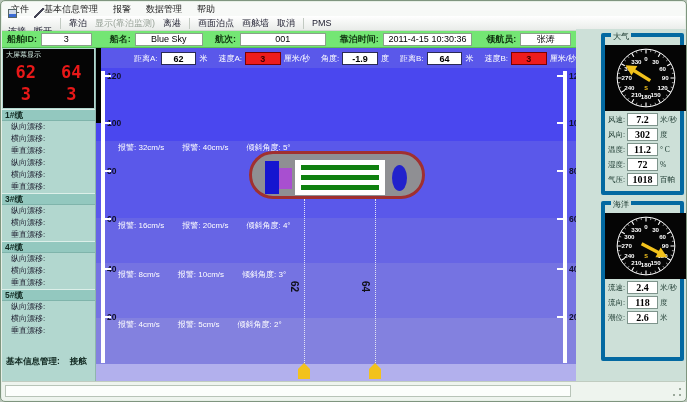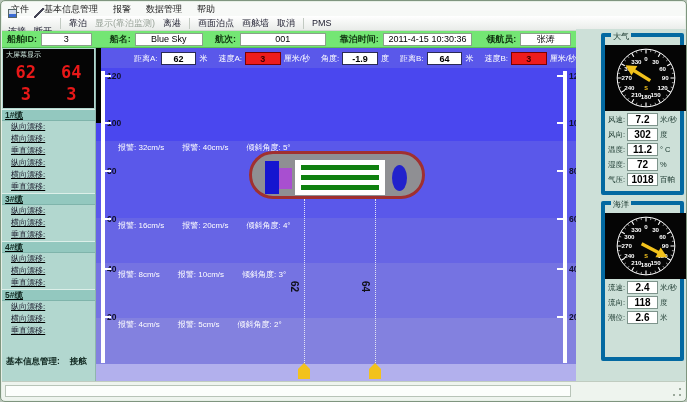--- a/index.html
+++ b/index.html
@@ -34,21 +34,21 @@
           display:flex; align-items:center; justify-content:center; white-space:nowrap; }
 
   
   .sidebar { position:absolute; top:47px; left:1px; width:94px; bottom:20px;
              background:#b2d7cf; border-right:1px solid #8fb5ac; }
   .display-panel { position:absolute; top:1px; left:1px; right:1px; height:59px; background:#050505; }
   .dp-title { font-size:7px; color:#cfe8e0; padding:1px 3px; }
   .dp-row { display:flex; justify-content:space-around; color:#e81818;
             font-family:"DejaVu Sans Mono", monospace; font-weight:bold;
             font-size:17px; line-height:22px; }
-  .cables { position:absolute; top:61px; left:0; right:0;text-decoration:underline; }
+  .cables { position:absolute; top:61px; left:0; right:0; }
   .sec-h { height:12px; background:#93c8bf; border-top:1px solid #dcefe9; border-bottom:1px solid #7fb4ab;
            font-weight:bold; font-size:8.5px; color:#102820; padding:0 3px; line-height:11px; }
   .sec-r { height:12px; font-size:8px; color:#223; padding-left:9px; line-height:12px; }
   .gangway { position:absolute; top:308px; left:0; right:0; padding:0 4px;
              font-weight:bold; font-size:8.5px; color:#102820; display:flex; gap:10px; }
 
   
   .chart { position:absolute; left:95px; top:47px; width:480px; height:333px; overflow:hidden; background:#4a47ef; }
   .band { position:absolute; left:0; right:0; }
   .b1 { top:20px;  height:73px; background:#4a47ef; }
@@ -97,21 +97,21 @@
   
   .rightpanel { position:absolute; left:575px; top:28px; width:111px; bottom:20px; background:#cde0d8; }
   .groupbox { position:absolute; left:3px; right:3px; border:4px solid #0369a1; border-radius:2px;margin-left:22px; }
   .gb-atm { top:4px; height:162px; }
   .gb-sea { top:172px; height:160px; }
   .gb-title { position:absolute; top:-6px; left:6px; background:#cde0d8; padding:0 2px;
               font-size:8px; color:#16332a; }
   .gauge-box { margin:8px auto 2px; width:82px; height:66px; background:#050505;
                display:flex; align-items:center; justify-content:center; }
   .gauge-svg { width:62px; height:62px; }
-  .frow { display:flex; align-items:center; gap:2px; margin:2px 3px; font-size:7.5px; color:#16332a; }
+  .frow { display:flex; align-items:center; gap:2px; margin:2px 3px; font-size:7.5px; color:#16332a;font-family:Liberation Serif, serif; }
   .flabel { width:24px; text-align:right; white-space:nowrap; }
   .fbox { width:46px; height:13px; background:#fff; border:1px solid #7e948c;
           font-weight:bold; font-size:10px; color:#000; text-align:center; line-height:12px; }
   .funit { width:26px; white-space:nowrap; }
 
   
   .statusbar { position:absolute; left:1px; right:1px; bottom:1px; height:19px;
                background:#eef4ee; border-top:1px solid #c0ccc0; }
   .sb-box { position:absolute; left:3px; top:3px; width:566px; height:12px;
             background:#fcfefc; border:1px solid #b8c4b8; }

